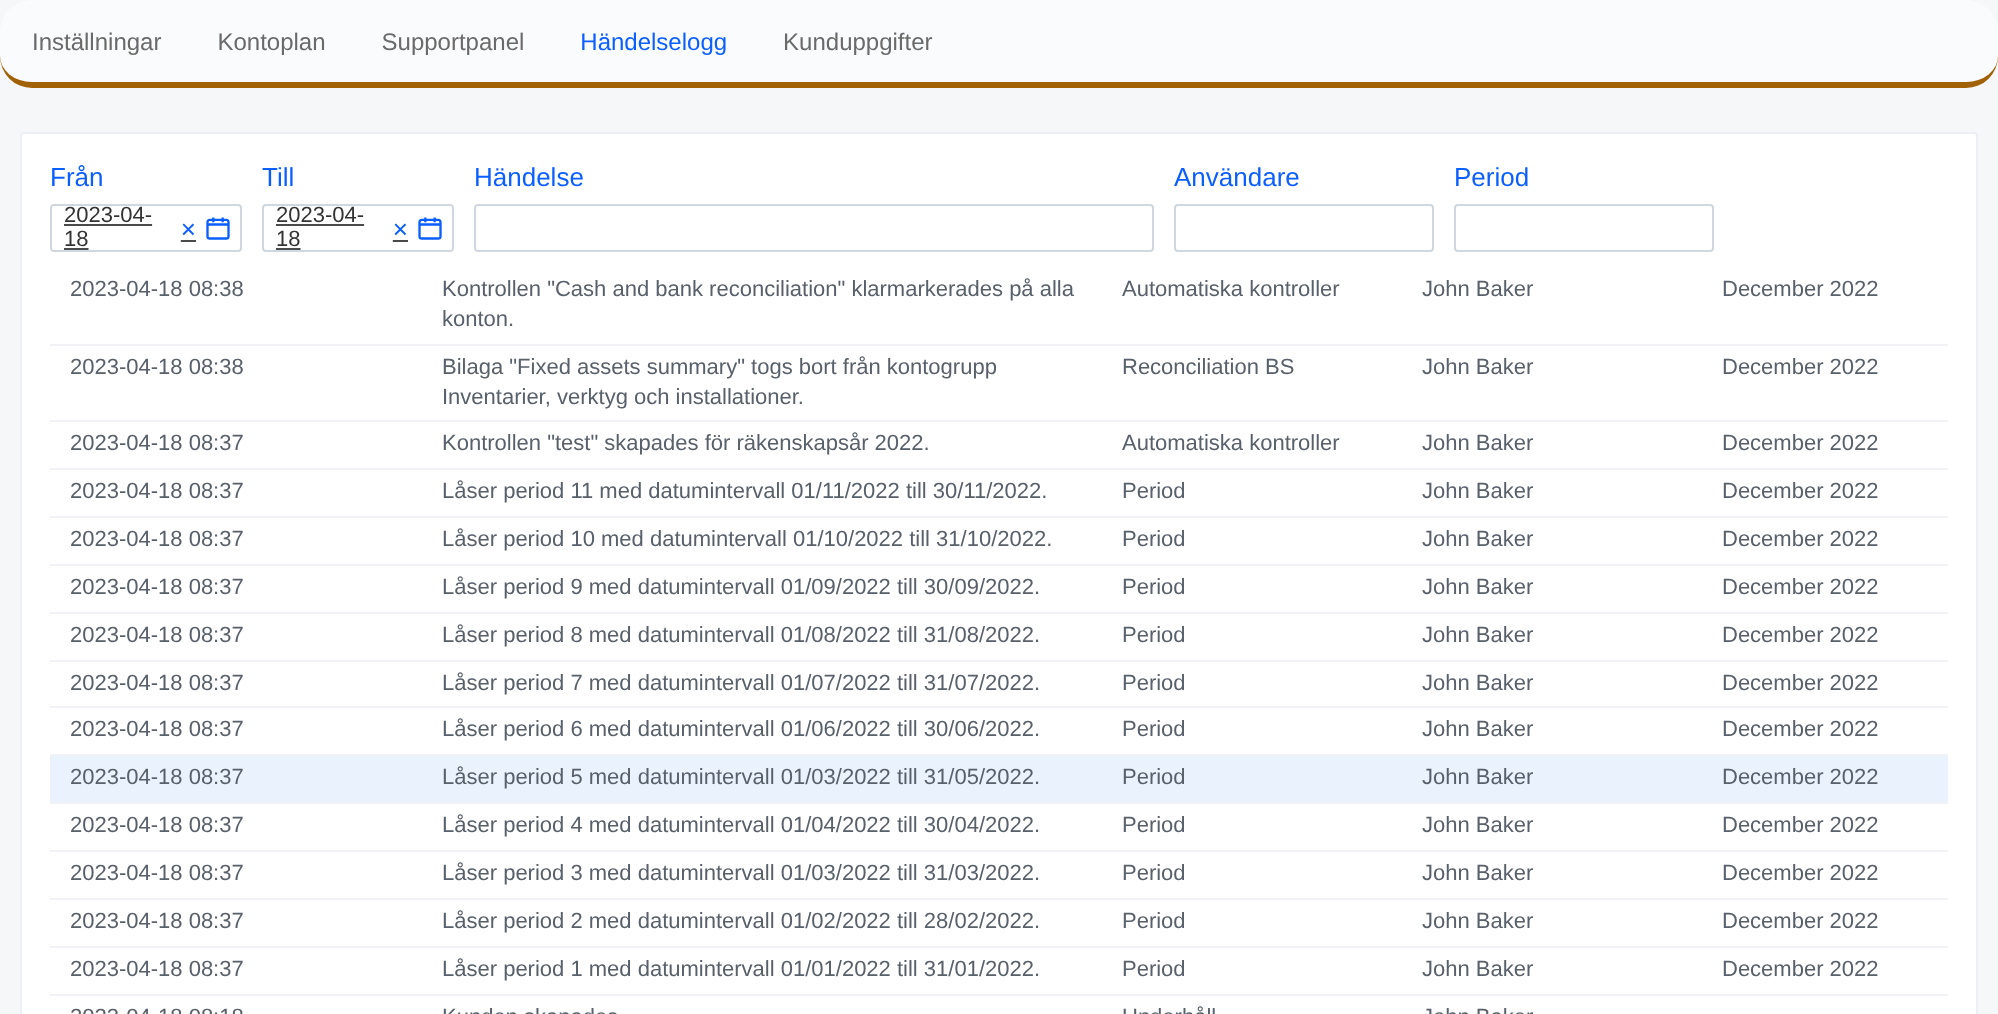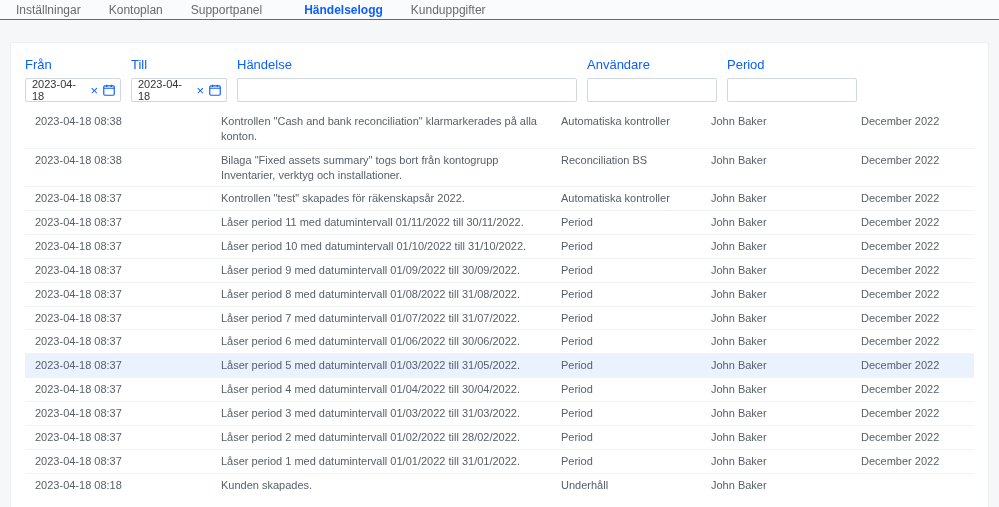--- a/index.html
+++ b/index.html
@@ -4,36 +4,36 @@
 <style>
   * { box-sizing: border-box; margin: 0; padding: 0; }
   body {
     font-family: -apple-system, BlinkMacSystemFont, "Segoe UI", Arial, sans-serif;
     font-size: 12px;
     color: #4a4a4a;
     background: #f5f7f9;
   }
   .tabbar {
     background: #fafbfc;
-    border-bottom: 1px solid #a16207;
+    border-bottom: 3px solid #a16207;
     padding: 0 16px;
     display: flex;
     gap: 28px;
-    height: 20px;
+    height: 44px;
     align-items: center;
+    border-radius: 16px;
   }
   .tabitem {
     color: #6a6a6a;
     cursor: pointer;
     font-size: 12px;
   }
   .tabitem.active {
     color: #0b5fff;
-    font-weight: 700;
-    margin-left: 14px;
+    font-weight: 400;
   }
   .panel {
     margin: 22px 10px 10px 10px;
     background: #fff;
     border: 1px solid #eceff3;
     border-radius: 2px;
     padding: 14px 14px 40px 14px;
     min-height: 430px;
   }
   .filters {
@@ -50,20 +50,21 @@
   }
   .datebox {
     display: flex;
     align-items: center;
     border: 1px solid #d0d7de;
     border-radius: 2px;
     height: 24px;
     padding: 0 4px;
     font-size: 11px;
     background: #fff;
+    text-decoration: underline;
   }
   .datebox .val {
     flex: 1;
     color: #333;
     padding-left: 2px;
   }
   .datebox .clear {
     color: #0b5fff;
     cursor: pointer;
     padding: 0 4px;

